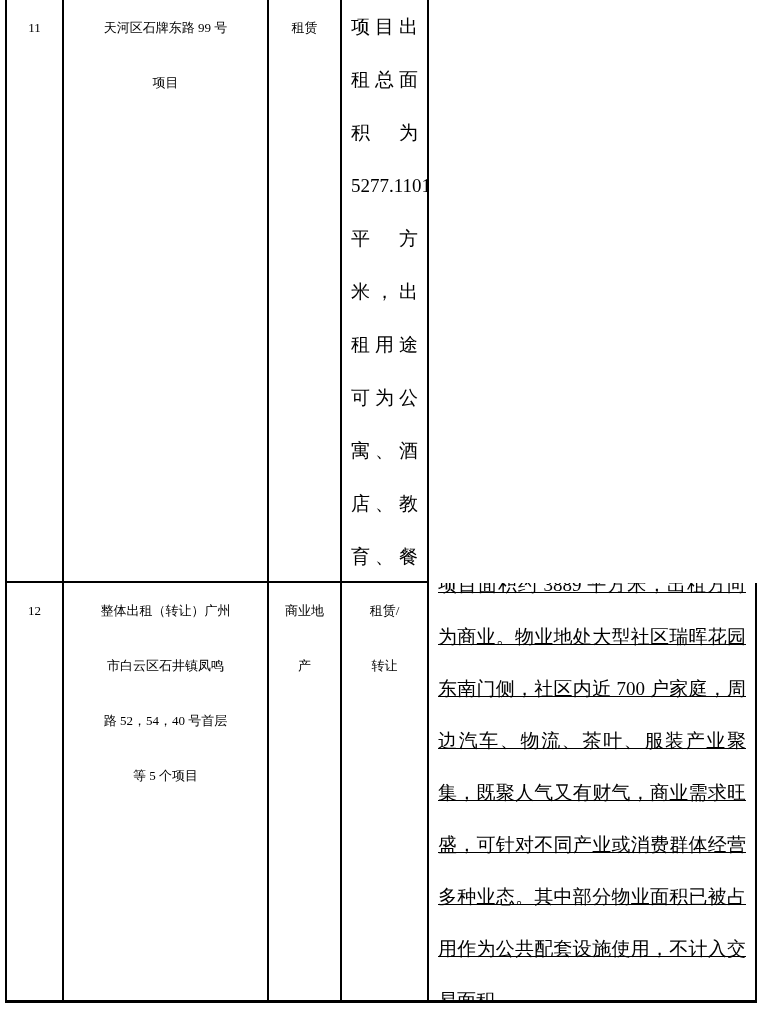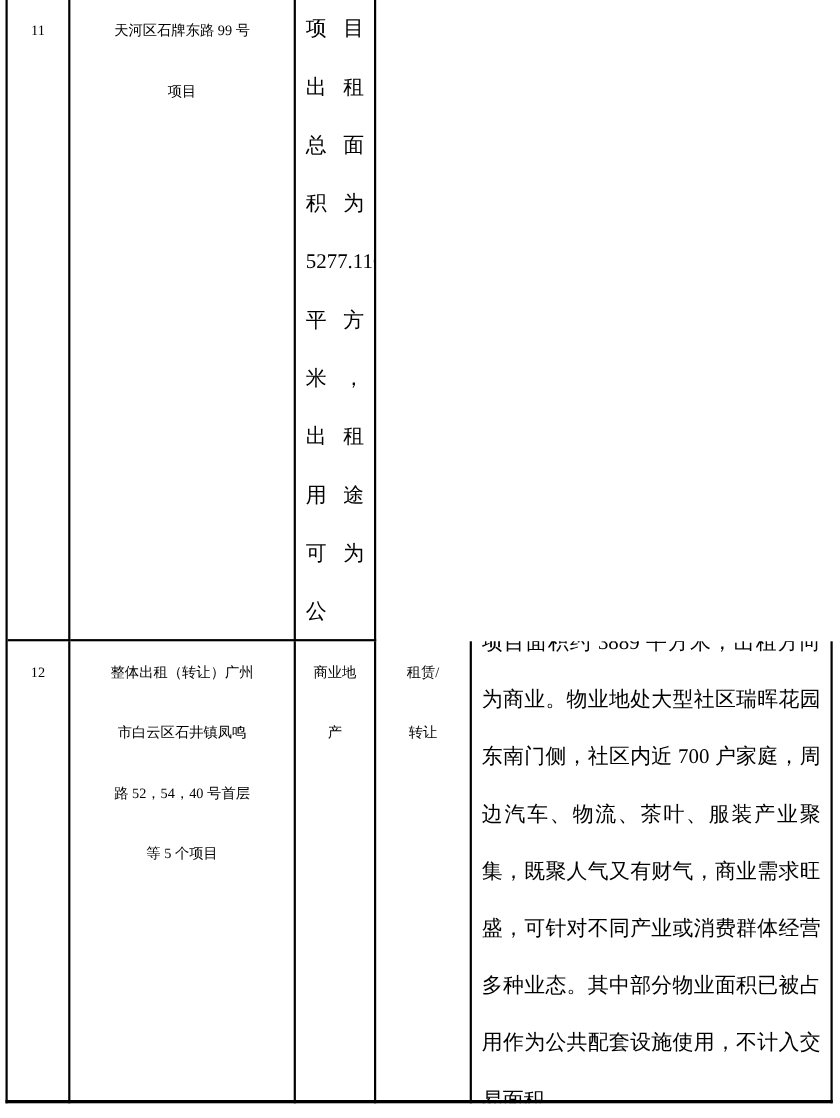--- a/index.html
+++ b/index.html
@@ -58,35 +58,39 @@
   }
   .desc-cell p {
     margin: 0;
     text-align: justify;
     text-justify: inter-character;
   }
   .t-row-11 .desc-cell p { line-height: 53px; }
   .t-row-12 .desc-cell {
     display: flex;
     align-items: center;
+    text-decoration: underline;
   }
   .t-row-12 .desc-cell p { line-height: 52px; }
 </style>
 </head>
 <body>
 
 <div class="doc-table">
 
   <div class="t-row t-row-11">
     <div class="t-cell center-cell">
       <span>11</span>
     </div>
     <div class="t-cell center-cell">
       <span>天河区石牌东路 99 号
 项目</span>
+    </div>
+    <div class="t-cell center-cell">
+      <span>租赁</span>
     </div>
     <div class="t-cell desc-cell">
       <p>项目出租总面积为 5277.1101 平方米，出租用途可为公寓、酒店、教育、餐饮。:物业原用于学校用途，学校未搬迁前该校区在校生人数约为 500 余人。物业内设有宿舍、食堂、停车库、办公室、教室、实训室等多种功能空间，各楼层内视野开阔、采光良好。物业周边有暨南大学、中山大学附属第三医院、各类大型购物中心等衣食住行、教学和医疗资源丰富，一公里内步行畅达岗顶和华师地铁站。</p>
     </div>
   </div>
 
   <div class="t-row t-row-12">
     <div class="t-cell center-cell">
       <span>12</span>
     </div>

